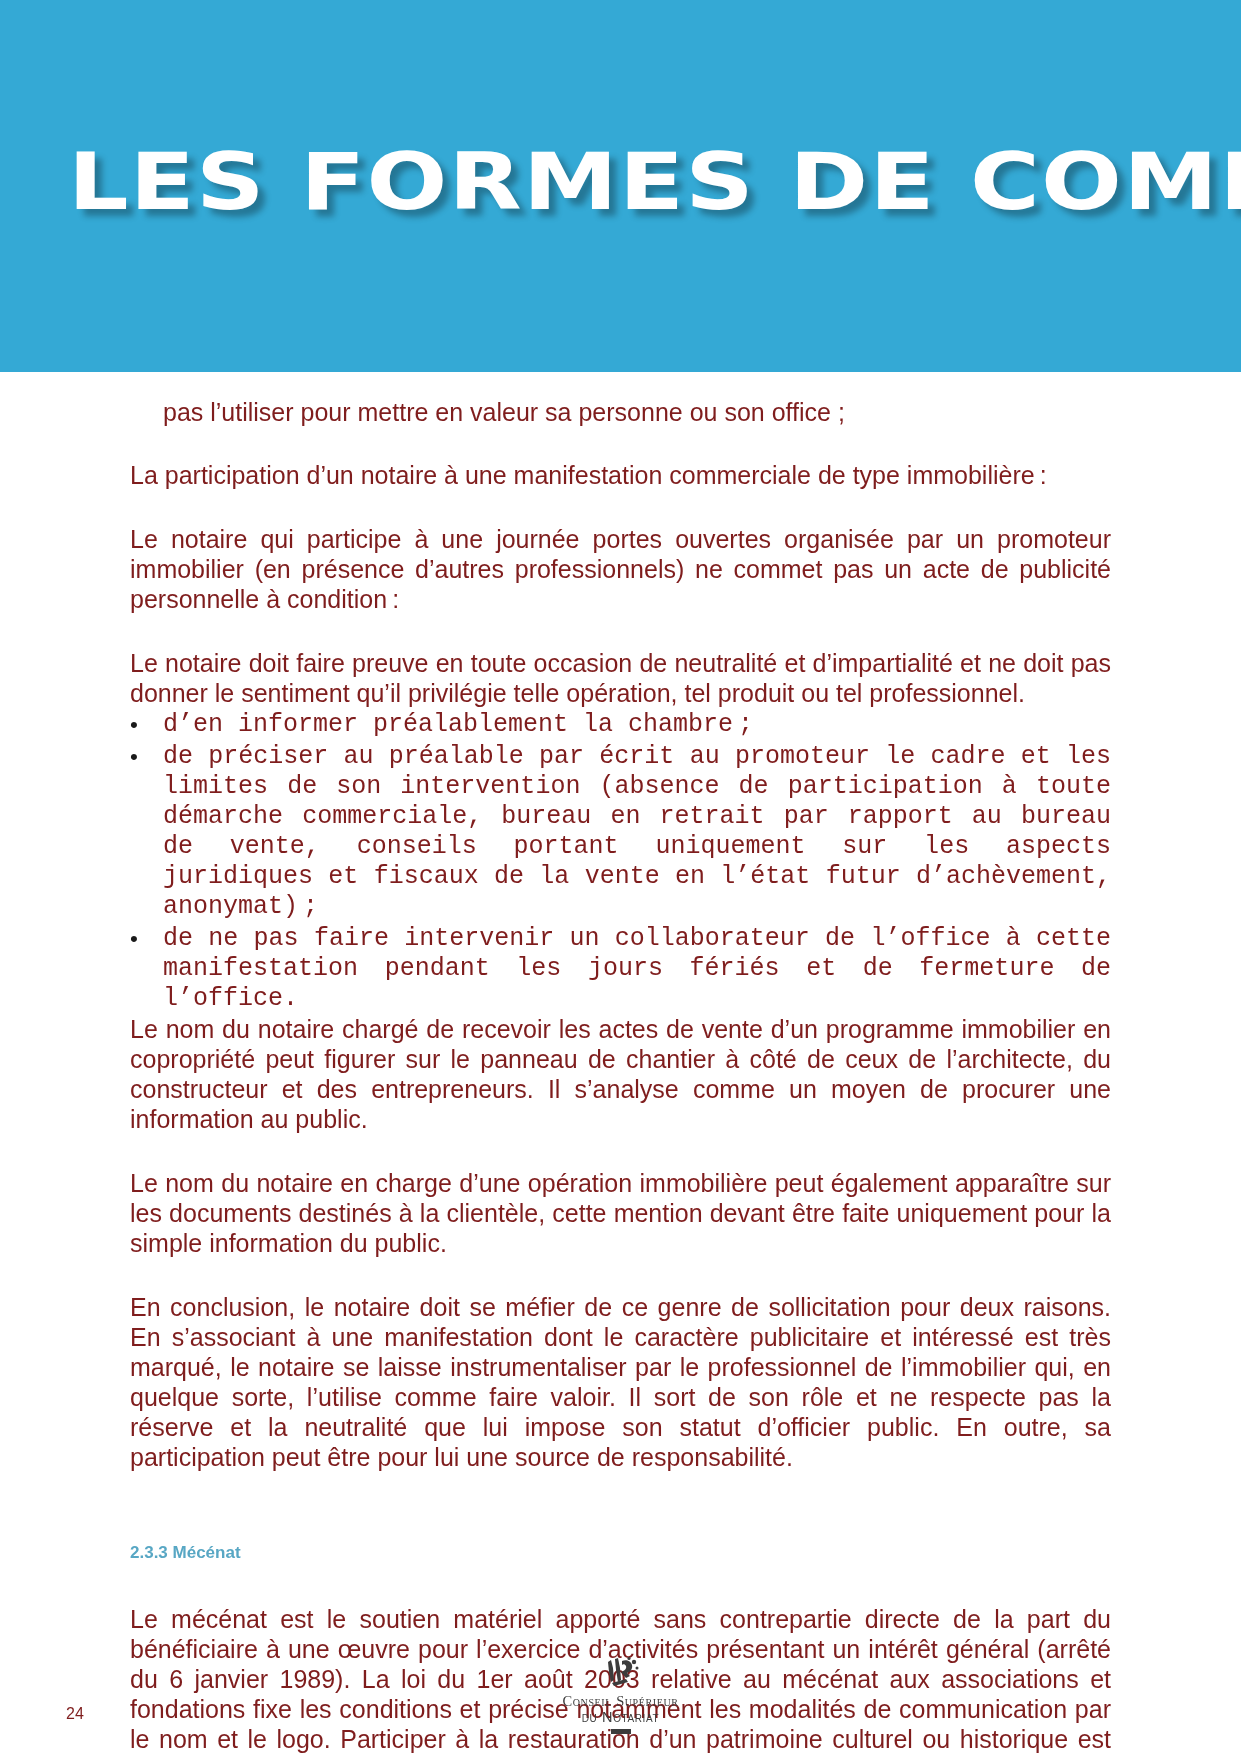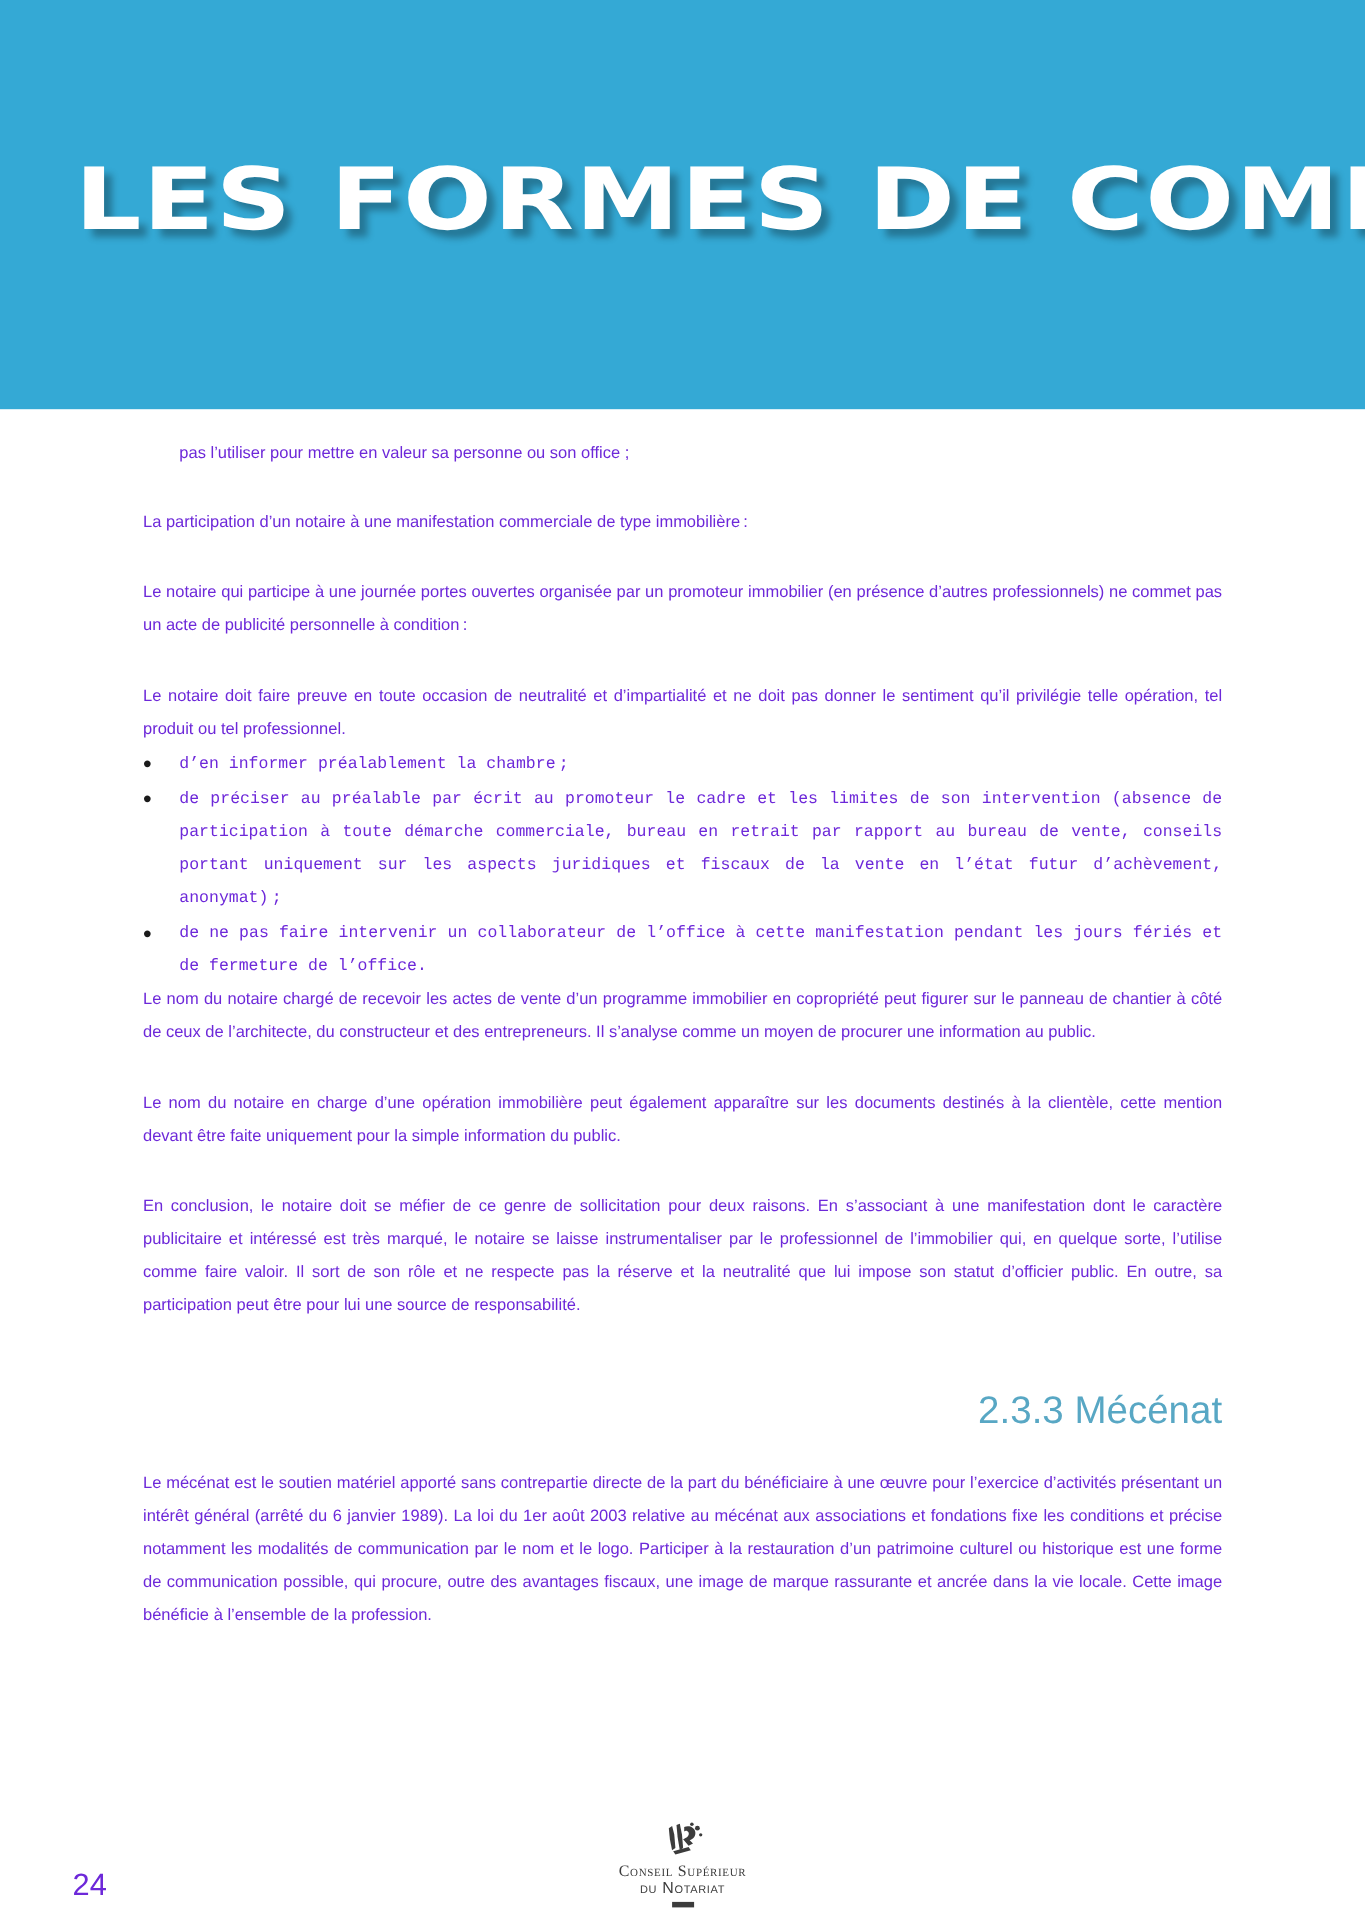--- a/index.html
+++ b/index.html
@@ -50,24 +50,24 @@
     width: 1241px;
   }
   .content {
     margin: 0 auto;
     width: 981px;
     padding-top: 0;
   }
 
   p, .li-text {
     margin: 0;
-    font-size: 15px;
+    font-size: 25px;
     line-height: 30px;
     text-align: justify;
-    color: #6d28d9;
+    color: #7f1d1d;
   }
 
   .indent-line {
     padding-left: 33px;
     margin-top: 25px;
     text-align: left;
   }
 
   .lead-bold {
     font-weight: 400;
@@ -100,42 +100,42 @@
     color: #1a1a1a;
   }
   .bullet-body {
     flex: 1 1 auto;
     font-family: Liberation Mono, monospace;
   }
 
   
   .section-heading {
     margin-top: 64px;
-    font-size: 35px;
+    font-size: 17px;
     line-height: 34px;
     color: #58a7c4;
-    font-weight: 400;
-    text-align: right;
+    font-weight: 700;
+    text-align: left;
   }
 
   
   .footer {
     position: absolute;
     left: 0;
     bottom: 0;
     width: 1241px;
     height: 90px;
   }
   .page-number {
     position: absolute;
     left: 66px;
     bottom: 28px;
-    font-size: 28px;
+    font-size: 16px;
     line-height: 24px;
-    color: #6d28d9;
+    color: #7f1d1d;
   }
   .footer-logo {
     position: absolute;
     left: 50%;
     transform: translateX(-50%);
     bottom: 20px;
     width: 190px;
     text-align: center;
     color: #3c3c3c;
   }

